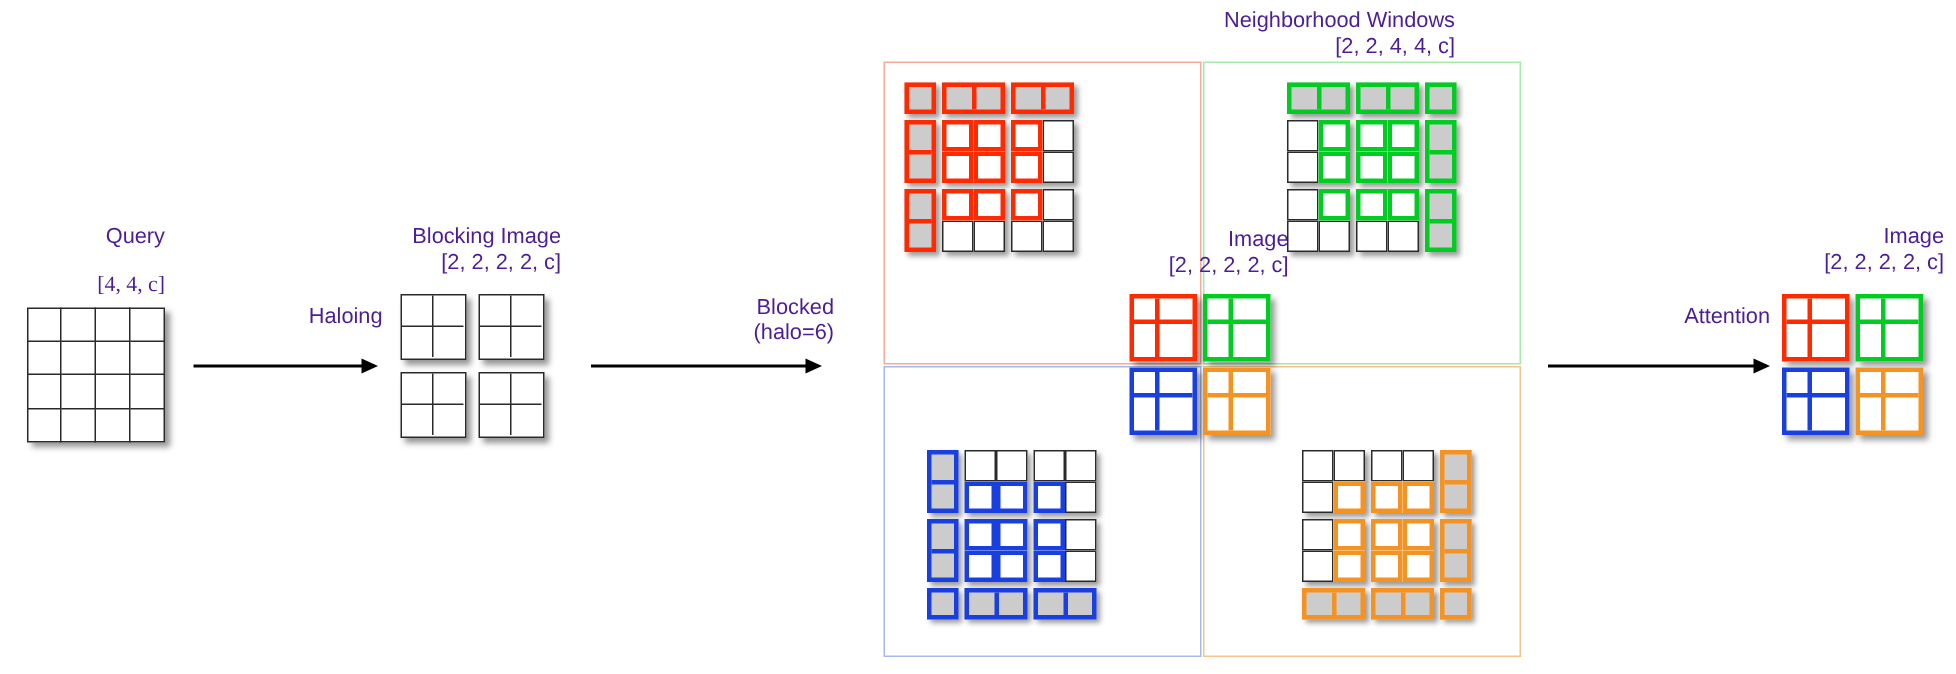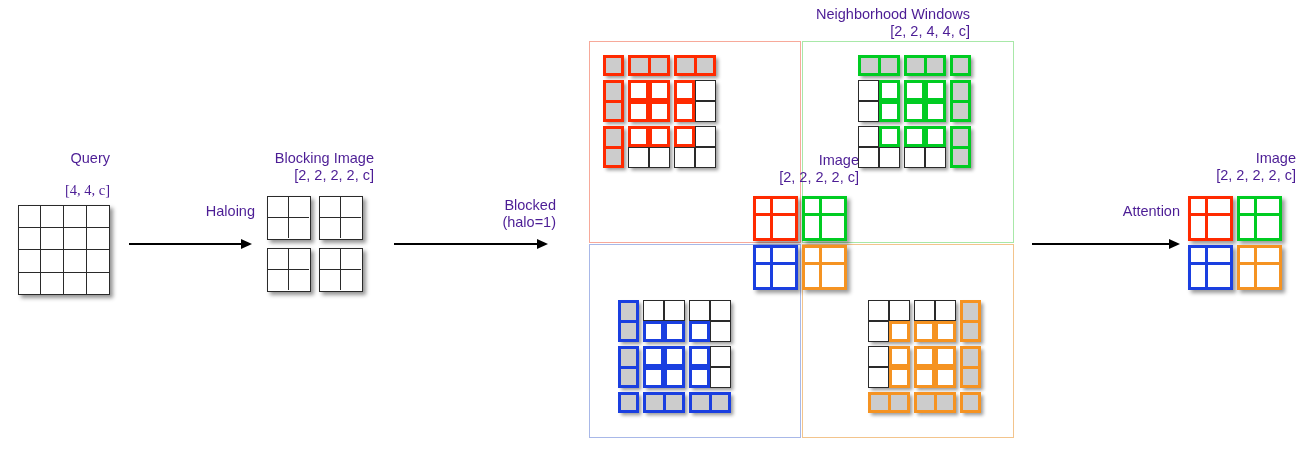--- a/index.html
+++ b/index.html
@@ -87,21 +87,21 @@
       <div class="vline" style="left:19.5px;top:0;width:1.4px;height:40.8px;"></div>
       <div class="hline" style="top:19.5px;left:0;width:40.8px;height:1.4px;"></div>
     </div>
     <div class="shadowbox" style="left:52px;top:52px;width:44px;height:44px;">
       <div class="vline" style="left:19.5px;top:0;width:1.4px;height:40.8px;"></div>
       <div class="hline" style="top:19.5px;left:0;width:40.8px;height:1.4px;"></div>
     </div>
   </div>
 
 <div class="lbl" style="left:406px;top:197px;width:150px;">Blocked</div>
-<div class="lbl" style="left:406px;top:214px;width:150px;">(halo=1)</div>
+<div class="lbl" style="left:406px;top:214px;width:150px;">(halo=6)</div>
 <div class="arrow-line" style="left:394px;top:243px;width:144px;"></div>
 <div class="arrow-head" style="left:537px;top:238.5px;"></div>
 
 <div class="lbl" style="left:640px;top:6px;width:330px;">Neighborhood Windows</div>
 <div class="lbl" style="left:640px;top:23px;width:330px;">[2, 2, 4, 4, c]</div>
 
 <div class="quadframe" style="left: 589px; top: 41px; width: 212px; height: 202px; border-color: rgb(247, 169, 154);"></div>
 <div class="quadframe" style="left: 802px; top: 41px; width: 212px; height: 202px; border-color: rgb(168, 232, 168);"></div>
 <div class="quadframe" style="left: 589px; top: 244px; width: 212px; height: 194px; border-color: rgb(168, 184, 232);"></div>
 <div class="quadframe" style="left: 802px; top: 244px; width: 212px; height: 194px; border-color: rgb(243, 196, 140);"></div>

